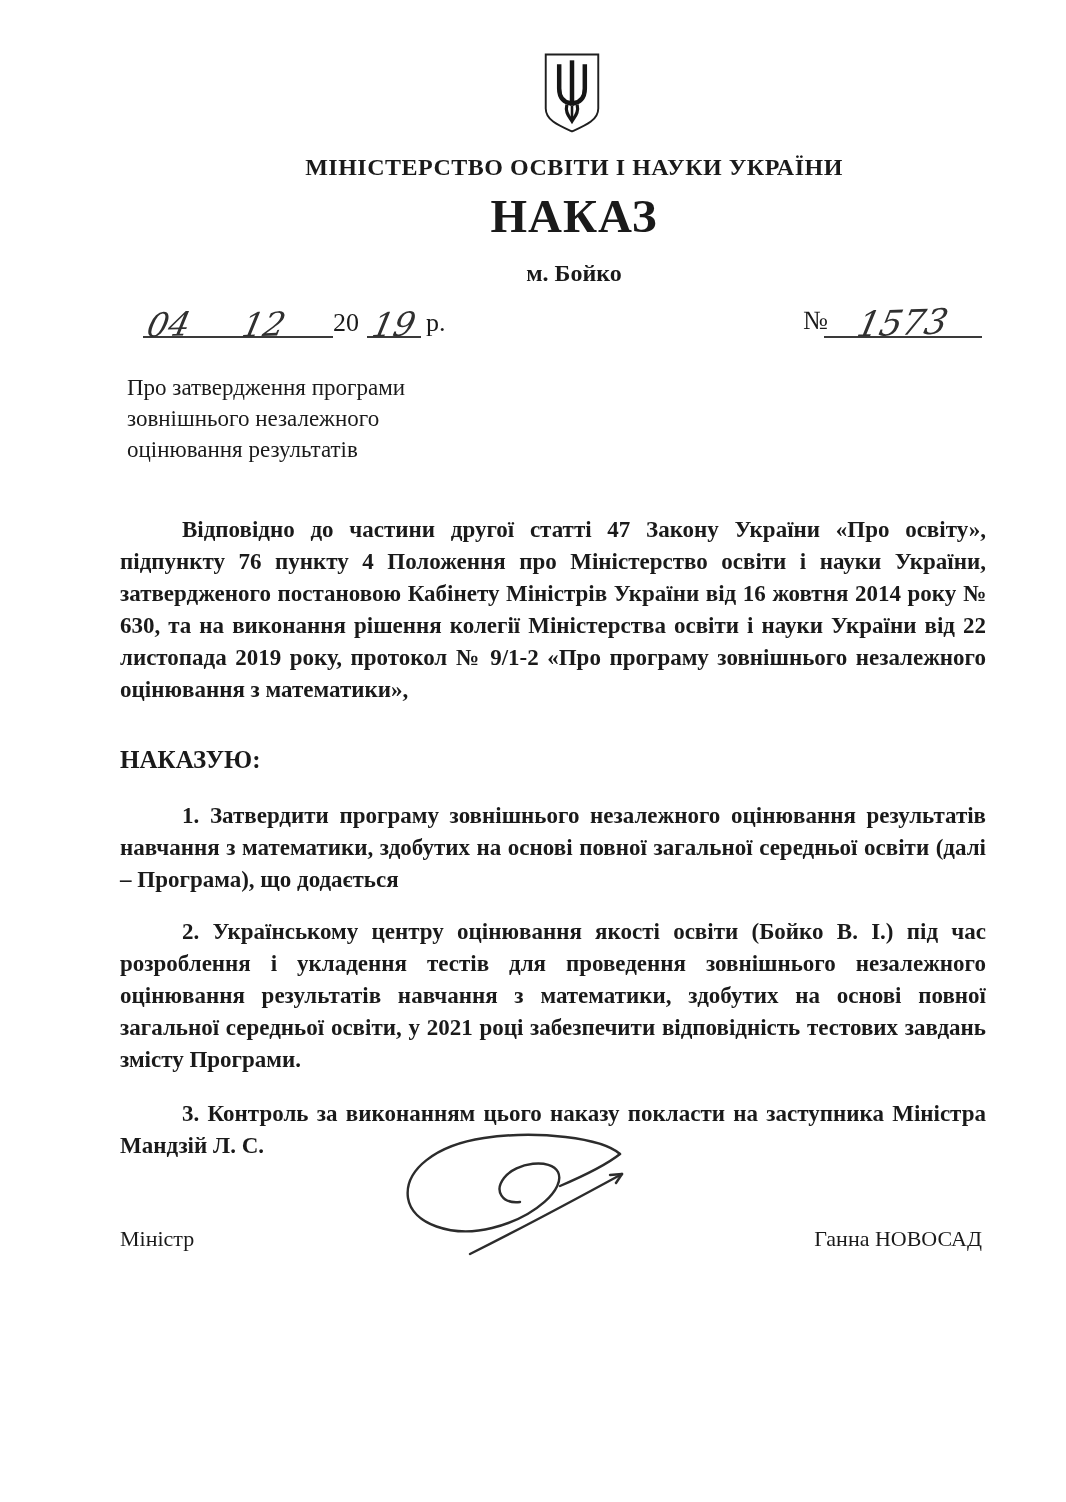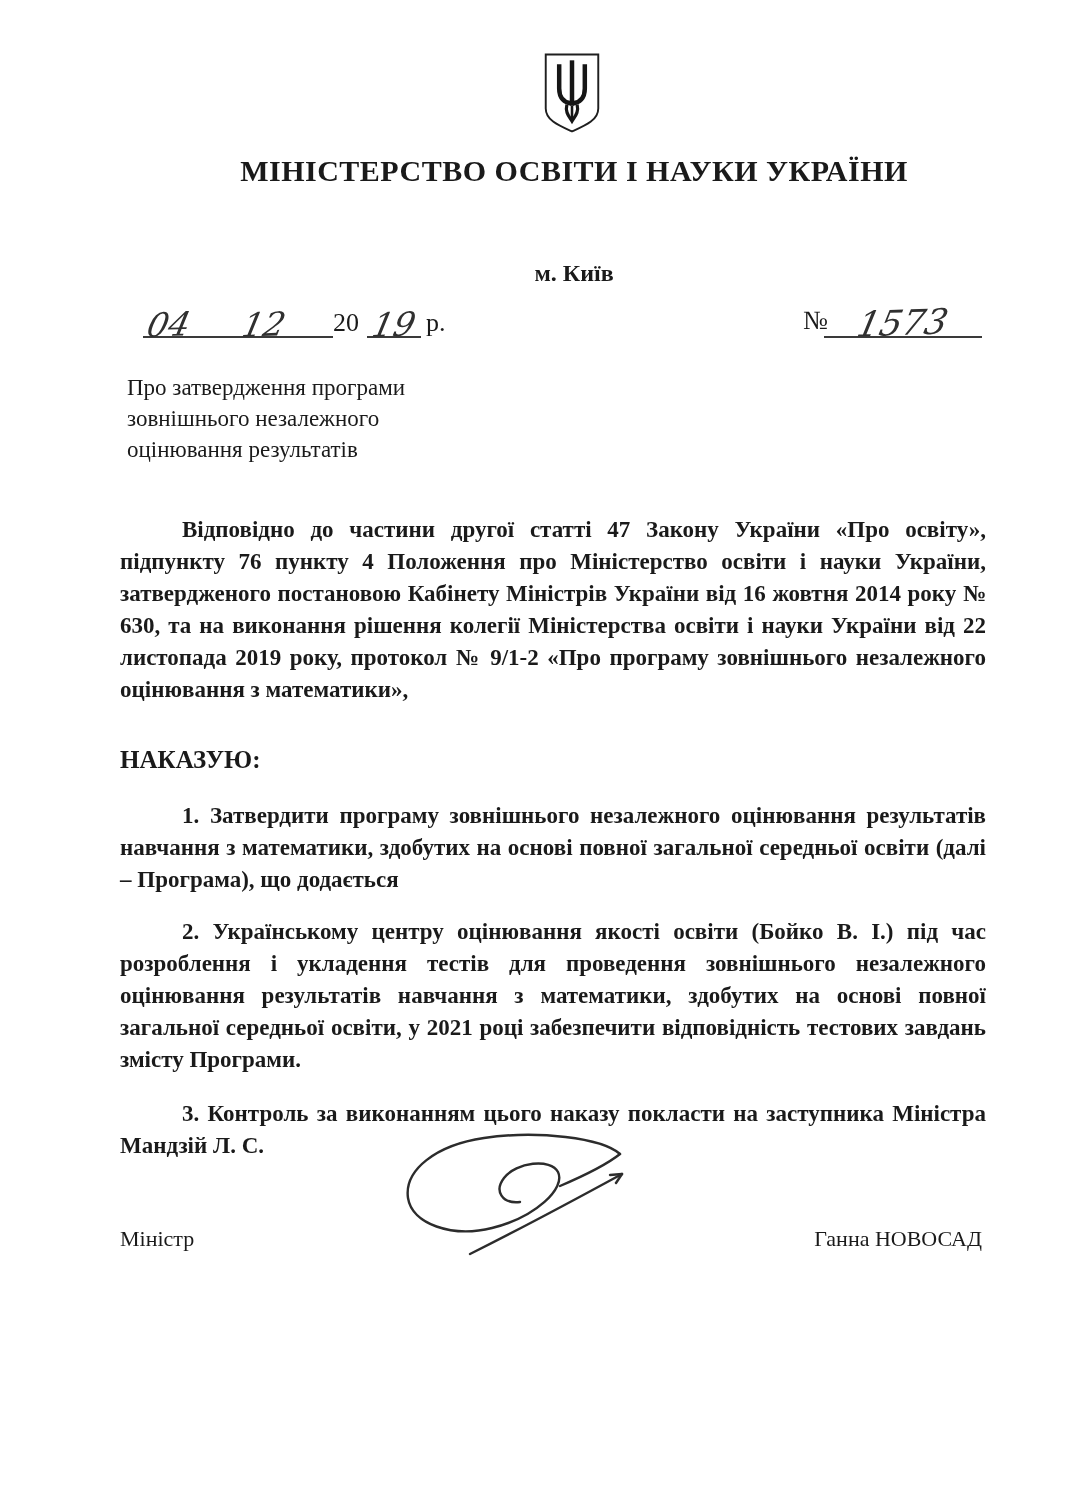--- a/index.html
+++ b/index.html
@@ -10,21 +10,21 @@
     margin:0 auto;
     background:#ffffff;
     color:#1a1a1a;
     font-family:"Liberation Serif", serif;
     overflow:hidden;
   }
 
   
   .emblem { position:absolute; left:541px; top:52px; }
   .center-band { position:absolute; left:116px; width:916px; text-align:center; }
-  .ministry   { top:154px; font-size:30px; font-weight:bold; letter-spacing:0.5px; white-space:nowrap; }
+  .ministry   { top:154px; font-size:24px; font-weight:bold; letter-spacing:0.5px; white-space:nowrap; }
   .doc-type   { top:189px; font-size:47px; font-weight:bold; letter-spacing:1px; }
   .city       { top:260px; font-size:24px; font-weight:bold; }
 
   
   .date-row { position:absolute; left:143px; top:300px; height:38px; display:flex; align-items:flex-end; font-size:26px; }
   .num-row  { position:absolute; left:803px; top:300px; height:38px; display:flex; align-items:flex-end; font-size:26px; }
   .blank { display:flex; justify-content:center; align-items:flex-end; border-bottom:2px solid #3a3a3a; height:38px; }
   .blank.day   { width:52px; }
   .blank.month { width:138px; }
   .blank.year  { width:54px; margin-left:8px; }
@@ -73,21 +73,22 @@
         <path d="M48 13 V84"></path>
         <path d="M28 19 V57 C28 73 37 79 46 80"></path>
         <path d="M68 19 V57 C68 73 59 79 50 80"></path>
       </g>
       <path d="M40 82 C37 94 43 100 48 108 C53 100 59 94 56 82" fill="none" stroke="#161616" stroke-width="5"></path>
       <path d="M48 84 V107" fill="none" stroke="#161616" stroke-width="4"></path>
     </svg>
   </div>
 
   <div class="center-band ministry">МІНІСТЕРСТВО ОСВІТИ І НАУКИ УКРАЇНИ</div>
-  <div class="center-band city">м. Київ</div>
+  <div class="center-band doc-type">НАКАЗ</div>
+  <div class="center-band city">м. Бойко</div>
 
   <div class="date-row">
     <span class="blank day">
       <span class="hw">04</span>
     </span>
     <span class="blank month">
       <span class="hw">12</span>
     </span>
     <span class="printed-20">20</span>
     <span class="blank year">

